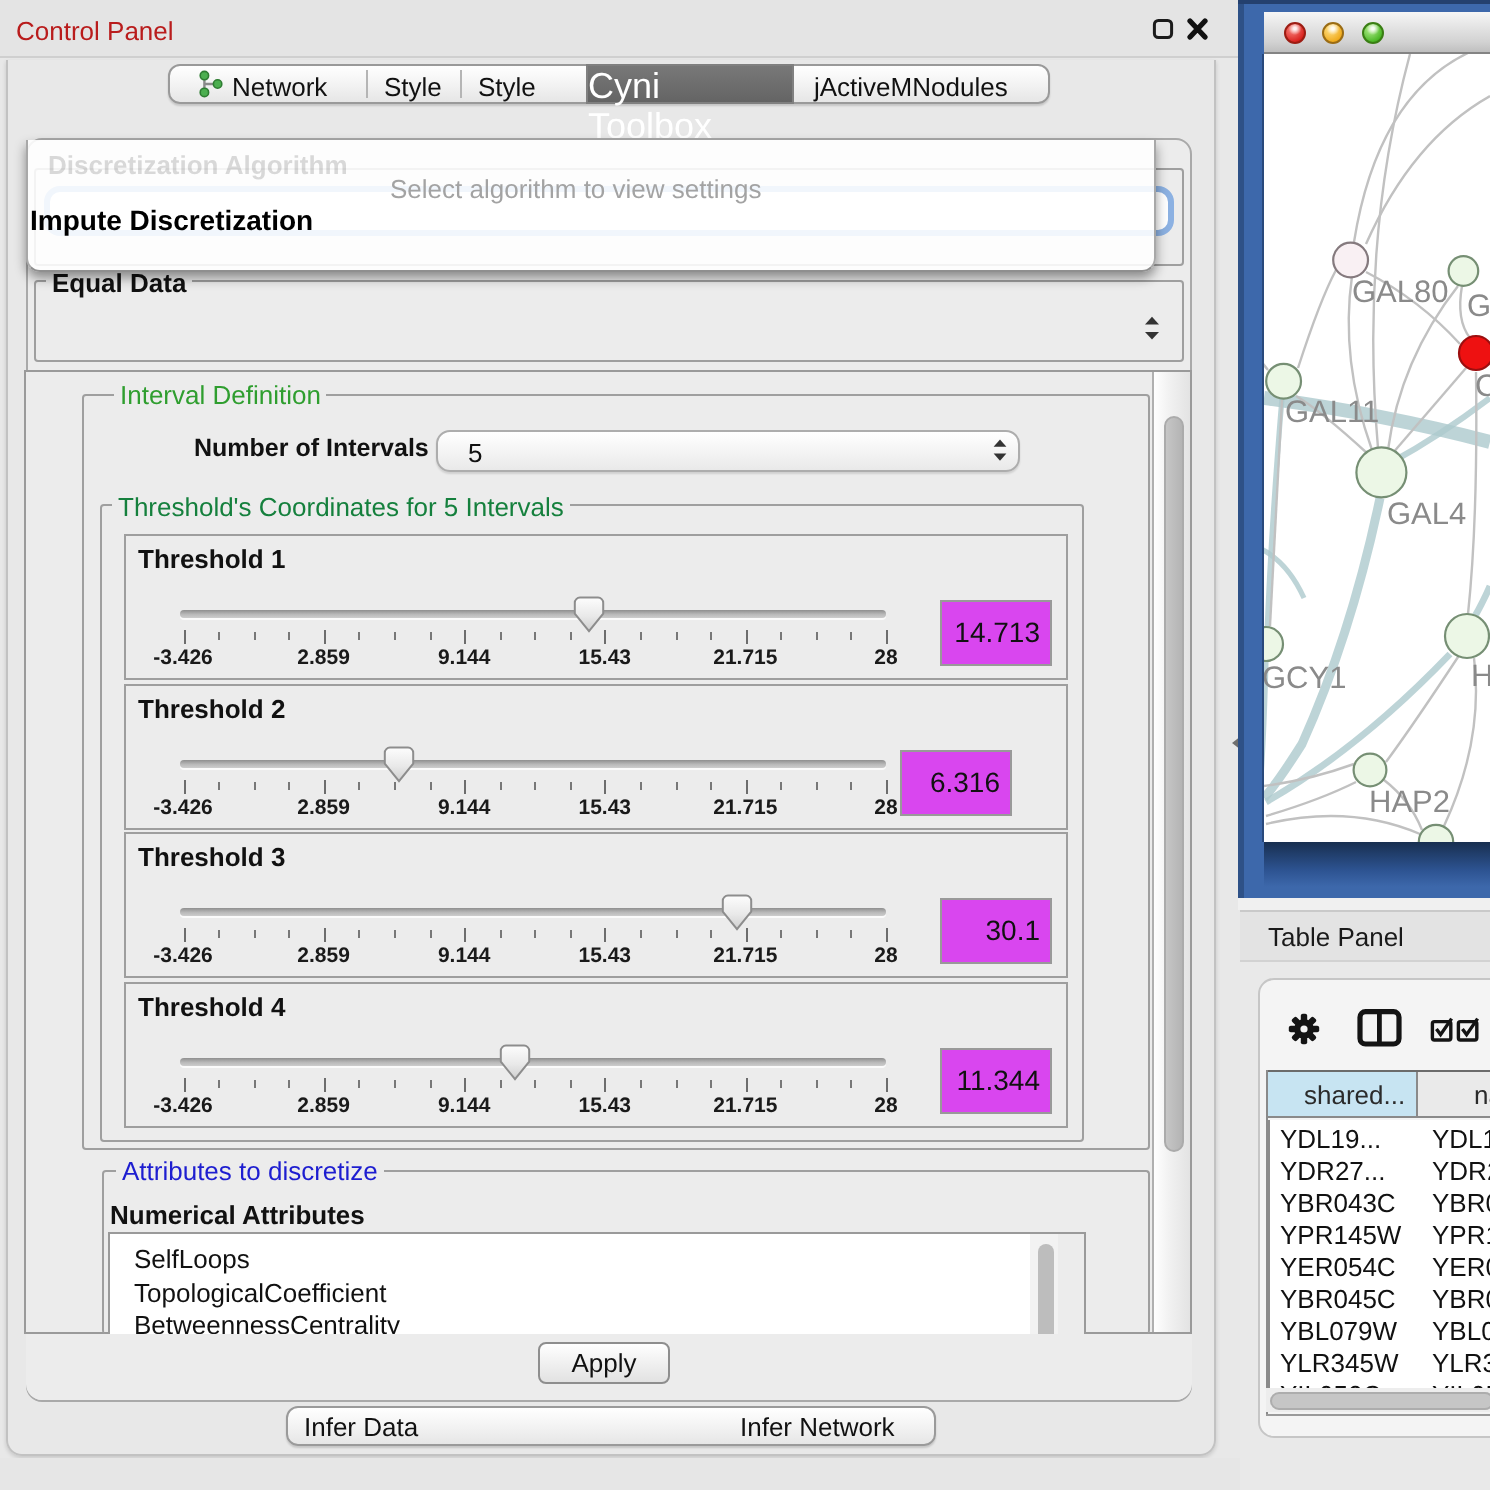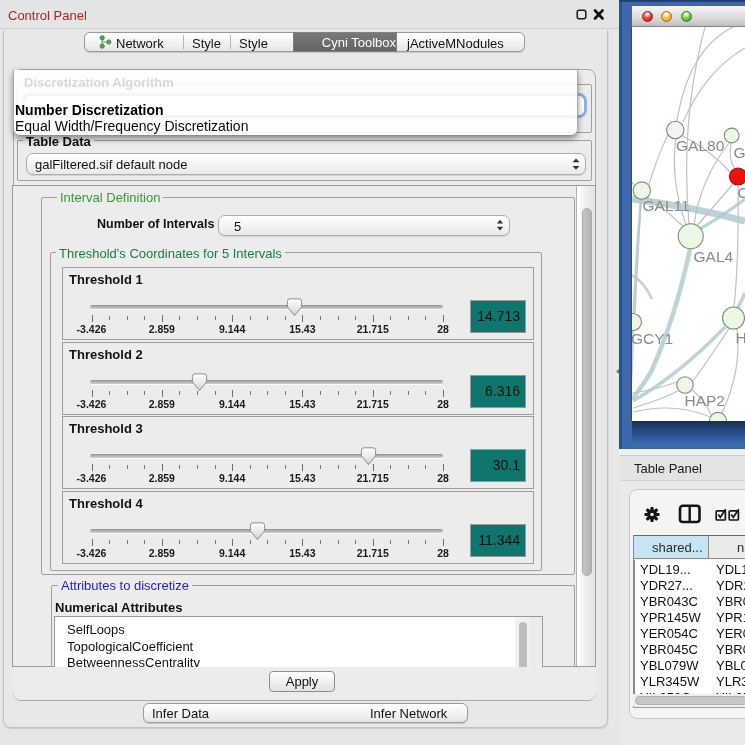--- a/index.html
+++ b/index.html
@@ -4,25 +4,25 @@
 body{width:745px;height:745px;overflow:hidden;background:#e8e8e8;font-family:"Liberation Sans",sans-serif}
 #stage{position:absolute;left:0;top:0;width:745px;height:745px;overflow:hidden}
 #stage div{position:absolute;box-sizing:border-box}
 .b13{font-size:13px;font-weight:bold;color:#111;white-space:nowrap}
 .r13{font-size:13px;color:#111;white-space:nowrap}
 .tk{width:1px;height:4px;background:#777}
 .tkM{width:1px;height:7px;background:#6d6d6d}
 .tlab{width:60px;text-align:center;font-size:10.5px;font-weight:bold;color:#1a1a1a}
 .track{height:4px;border-radius:2px;background:linear-gradient(#8f8f8f,#b9b9b9 55%,#cdcdcd);box-shadow:0 1px 0 rgba(255,255,255,.8)}
 .thp{border:1px solid #9e9e9e;background:#ececec}
-.vbox{width:56px;height:33px;background:#0f766e;border:1px solid #999;font-size:14px;color:#111;text-align:right;line-height:31px;padding-right:5px}
+.vbox{width:56px;height:33px;background:#d946ef;border:1px solid #999;font-size:14px;color:#111;text-align:right;line-height:31px;padding-right:5px}
 .combo{background:linear-gradient(#ffffff,#f2f2f2 60%,#e9e9e9);border:1px solid #adadad;border-radius:7px;box-shadow:0 1px 1px rgba(0,0,0,0.12);font-size:13px;color:#111;white-space:nowrap}
 .fs{border:1px solid #9f9f9f;border-radius:2px}
 .fslab{font-size:13px;background:#ececec;padding:0 3px;white-space:nowrap}
-.tabS{background:linear-gradient(#787878,#646464);color:#fff;font-size:13px;text-align:right}
+.tabS{background:linear-gradient(#787878,#646464);color:#fff;font-size:18px;text-align:left}
 .cell{font-size:13px;color:#111;white-space:nowrap}
 </style></head><body>
 <div id="stage">
 <div style="left:0px;top:0px;width:620px;height:29px;background:#e4e4e4;border-bottom:1px solid #cfcfcf"></div>
 <div class="r13" style="left:8px;top:8px;color:#b91c1c">Control Panel</div>
 <svg style="position:absolute;left:576px;top:9px" width="30" height="12" viewBox="0 0 30 12">
 <rect x="1.2" y="1.2" width="8.6" height="8.6" rx="2" fill="none" stroke="#1b1b1b" stroke-width="1.5"></rect>
 <path d="M19,1.5 L26.5,9.5 M26.5,1.5 L19,9.5" stroke="#111" stroke-width="2.6" stroke-linecap="round"></path>
     </svg>
 <div style="left:3px;top:30px;width:605px;height:698px;border:1px solid #c2c2c2;border-top:none;border-radius:0 0 8px 8px;box-shadow:0 1px 2px rgba(0,0,0,0.15)"></div>
@@ -37,30 +37,29 @@
 <svg style="position:absolute;left:99px;top:35px" width="14" height="14" viewBox="0 0 14 14">
 <path d="M3.2,2.5 V11.5 M3.2,7 H8.8" stroke="#8a8a8a" stroke-width="1.2" fill="none"></path>
 <circle cx="3.2" cy="2.8" r="2.1" fill="#4caf50" stroke="#2e7d32" stroke-width="0.8"></circle>
 <circle cx="9.8" cy="7" r="2.1" fill="#4caf50" stroke="#2e7d32" stroke-width="0.8"></circle>
 <circle cx="3.2" cy="11.2" r="2.1" fill="#4caf50" stroke="#2e7d32" stroke-width="0.8"></circle>
     </svg>
 <div style="left:13px;top:69px;width:583px;height:632px;background:#ececec;border:1px solid #a9a9a9;border-radius:8px"></div>
 <div class="fs" style="left:17px;top:84px;width:575px;height:49px"></div>
 <div style="left:22px;top:93px;width:565px;height:25px;background:#fff;border:3px solid #8cb1e2;border-radius:8px"></div>
 <div class="fs" style="left:17px;top:140px;width:575px;height:41px"></div>
-<div class="fslab b13" style="left:23px;top:134px">Table Data</div>
-<div class="combo" style="left:26px;top:153px;width:560px;height:22px;line-height:22px;padding-left:8px">galFiltered.sif default node</div>
+<div class="fslab b13" style="left:23px;top:134px">Equal Data</div>
 <svg style="position:absolute;left:568px;top:157px" width="16" height="15" viewBox="0 0 16 15">
 <path d="M4.5,5.2 L8,1.4 L11.5,5.2 Z" fill="#333"></path>
       <path d="M4.5,9 L8,12.8 L11.5,9 Z" fill="#333"></path>
     </svg>
 <div style="left:13px;top:70px;width:565px;height:66px;background:rgba(255,255,255,0.88);border:1px solid #a8a8a8;border-top:none;border-bottom:1px solid #8f8f8f;border-radius:0 0 7px 7px;box-shadow:0 3px 6px rgba(0,0,0,0.42)"></div>
 <div class="b13" style="left:24px;top:75px;color:rgba(50,50,50,0.18)">Discretization Algorithm</div>
-<div class="b13" style="left:15px;top:102px;color:#000;font-size:14px">Number Discretization</div>
-<div class="r13" style="left:15px;top:118px;color:#0a0a0a;font-size:14px">Equal Width/Frequency Discretization</div>
+<div class="r13" style="left:195px;top:87px;color:#a3a3a3">Select algorithm to view settings</div>
+<div class="b13" style="left:15px;top:102px;color:#000;font-size:14px">Impute Discretization</div>
 <div style="left:12px;top:185px;width:584px;height:482px;border:1px solid #9a9a9a;background:#ececec"></div>
 <div style="left:576px;top:186px;width:19px;height:480px;background:linear-gradient(to right,#ffffff,#f2f2f2 40%,#e3e3e3);border-left:1px solid #b0b0b0"></div>
 <div style="left:582px;top:208px;width:9.5px;height:368px;background:linear-gradient(to right,#c6c6c6,#b4b4b4);border:1px solid #ababab;border-radius:5px"></div>
 <div class="fs" style="left:41px;top:197px;width:534px;height:378px"></div>
 <div class="fslab" style="left:57px;top:190px;color:#2f9e2f">Interval Definition</div>
 <div class="b13" style="left:97px;top:217px;font-size:12.5px">Number of Intervals</div>
 <div class="combo" style="left:218px;top:215px;width:292px;height:21px;line-height:21px;padding-left:15px">5</div>
 <svg style="position:absolute;left:492px;top:218px" width="16" height="15" viewBox="0 0 16 15">
 <path d="M4.8,5.4 L8,1.8 L11.2,5.4 Z" fill="#333"></path>
       <path d="M4.8,8.8 L8,12.4 L11.2,8.8 Z" fill="#333"></path>
@@ -141,21 +140,21 @@
 <svg style="position:absolute;left:191.0px;top:372.5px" width="17" height="19" viewBox="0 0 17 19">
 <defs>
         <linearGradient id="tg199.5372.5" x1="0" y1="0" x2="0" y2="1">
           <stop offset="0" stop-color="#fdfdfd"></stop>
           <stop offset="0.55" stop-color="#e9e9e9"></stop>
           <stop offset="1" stop-color="#cfcfcf"></stop>
         </linearGradient>
       </defs>
 <path d="M4,0.8 h9 a2.6,2.6 0 0 1 2.6,2.6 v5.4 L8.5,17.6 L1.4,8.8 V3.4 A2.6,2.6 0 0 1 4,0.8 Z" fill="url(#tg199.5372.5)" stroke="#8d8d8d" stroke-width="1"></path>
     </svg>
-<div class="vbox" style="left:470px;top:374.5px">6.316</div>
+<div class="vbox" style="left:450px;top:374.5px">6.316</div>
 <div class="thp" style="left:62px;top:416px;width:472px;height:73px"></div>
 <div class="b13" style="left:69px;top:421px">Threshold 3</div>
 <div class="track" style="left:90px;top:454px;width:353px"></div>
 <div class="tkM" style="left:91.5px;top:464px"></div>
     <div class="tk" style="left:109.1px;top:465px"></div>
     <div class="tk" style="left:126.7px;top:465px"></div>
     <div class="tk" style="left:144.2px;top:465px"></div>
     <div class="tkM" style="left:161.8px;top:464px"></div>
     <div class="tk" style="left:179.4px;top:465px"></div>
     <div class="tk" style="left:196.9px;top:465px"></div>

